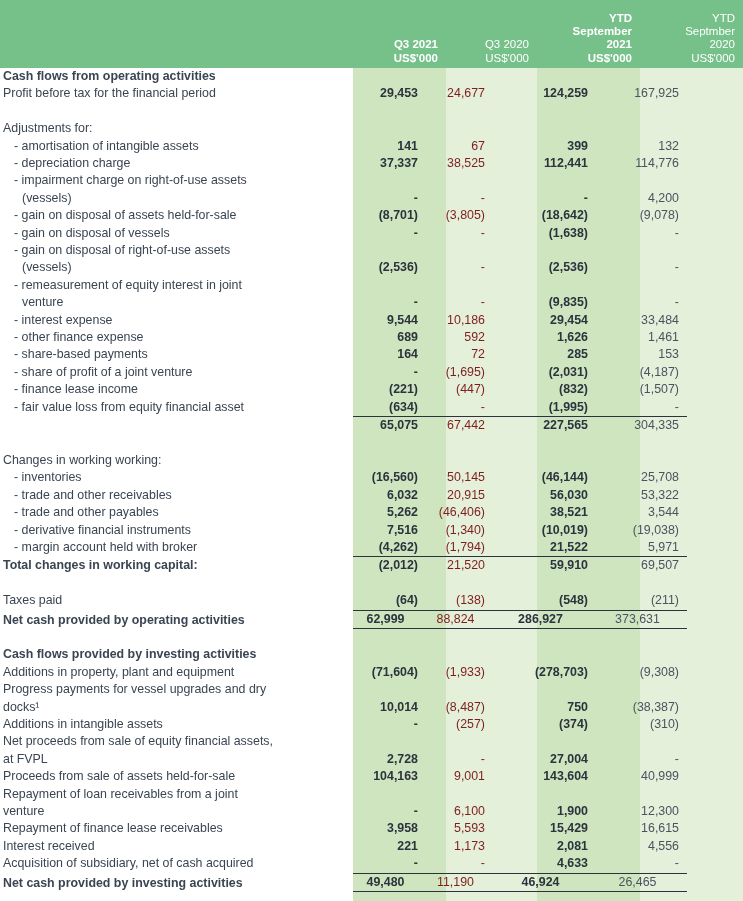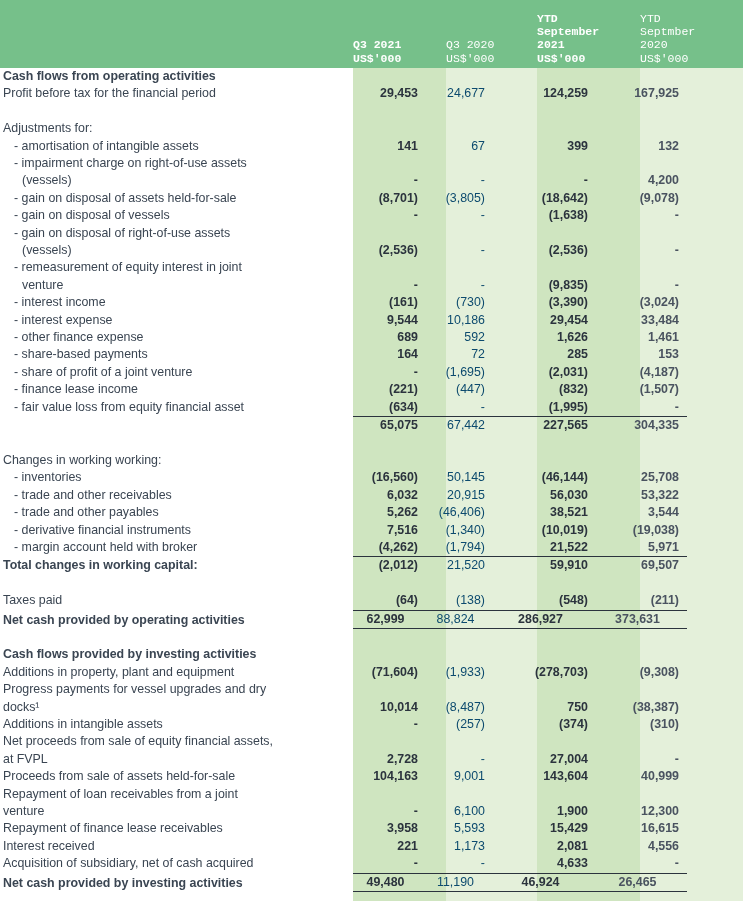--- a/index.html
+++ b/index.html
@@ -45,25 +45,25 @@
     box-sizing: border-box;
     display: flex;
     align-items: flex-end;
     padding: 0;
   }
   .hdr-spacer { width: 353px; flex: none; }
   .hdr-cell {
     flex: none;
     box-sizing: border-box;
     padding: 0 8px 3px 0;
+    text-align: right;
     color: #ffffff;
     font-size: 11.5px;
     line-height: 13.3px;
     white-space: pre-line;
-    font-family: Liberation Mono, monospace;
   }
   .hdr-cell.c1 { width: 93px; font-weight: bold; }
   .hdr-cell.c2 { width: 91px; font-weight: normal; }
   .hdr-cell.c3 { width: 103px; font-weight: bold; }
   .hdr-cell.c4 { width: 103px; font-weight: normal; }
 
   
   #body-wrap {
     position: relative;
     z-index: 2;
@@ -88,23 +88,23 @@
     flex: none;
     box-sizing: border-box;
     text-align: right;
     padding-right: 8px;
     font-size: 12.4px;
     line-height: 17.4px;
     color: #2b333d;
     white-space: nowrap;
   }
   .num.c1 { width: 73px;  font-weight: bold; }
-  .num.c2 { width: 67px;  font-weight: normal; color: #0c4a6e; }
+  .num.c2 { width: 67px;  font-weight: normal; color: #7f1d1d; }
   .num.c3 { width: 103px; font-weight: bold; }
-  .num.c4 { width: 91px; font-weight: bold; color: #4a5360; }
+  .num.c4 { width: 91px; font-weight: normal; color: #4a5360; }
 
   
   .lbl.section { font-weight: bold; }
   .lbl.total   { font-weight: bold; }
   .lbl.dash { padding-left: 22px; text-indent: -8px; }
 
   
   .row.two-line { min-height: 34.8px; }
   .row.two-line .num { line-height: 17.4px; padding-bottom: 0; }
 
@@ -172,20 +172,27 @@
       <div class="num c3"></div>
       <div class="num c4"></div>
     </div>
     <div class="row">
       <div class="lbl dash">- amortisation of intangible assets</div>
       <div class="num c1">141</div>
       <div class="num c2">67</div>
       <div class="num c3">399</div>
       <div class="num c4">132</div>
     </div>
+    <div class="row">
+      <div class="lbl dash">- depreciation charge</div>
+      <div class="num c1">37,337</div>
+      <div class="num c2">38,525</div>
+      <div class="num c3">112,441</div>
+      <div class="num c4">114,776</div>
+    </div>
     <div class="row two-line">
       <div class="lbl dash">- impairment charge on right-of-use assets
    (vessels)</div>
       <div class="num c1">-</div>
       <div class="num c2">-</div>
       <div class="num c3">-</div>
       <div class="num c4">4,200</div>
     </div>
     <div class="row">
       <div class="lbl dash">- gain on disposal of assets held-for-sale</div>
@@ -209,27 +216,20 @@
       <div class="num c3">(2,536)</div>
       <div class="num c4">-</div>
     </div>
     <div class="row two-line">
       <div class="lbl dash">- remeasurement of equity interest in joint
   venture</div>
       <div class="num c1">-</div>
       <div class="num c2">-</div>
       <div class="num c3">(9,835)</div>
       <div class="num c4">-</div>
-    </div>
-    <div class="row">
-      <div class="lbl dash">- interest income</div>
-      <div class="num c1">(161)</div>
-      <div class="num c2">(730)</div>
-      <div class="num c3">(3,390)</div>
-      <div class="num c4">(3,024)</div>
     </div>
     <div class="row">
       <div class="lbl dash">- interest expense</div>
       <div class="num c1">9,544</div>
       <div class="num c2">10,186</div>
       <div class="num c3">29,454</div>
       <div class="num c4">33,484</div>
     </div>
     <div class="row">
       <div class="lbl dash">- other finance expense</div>

